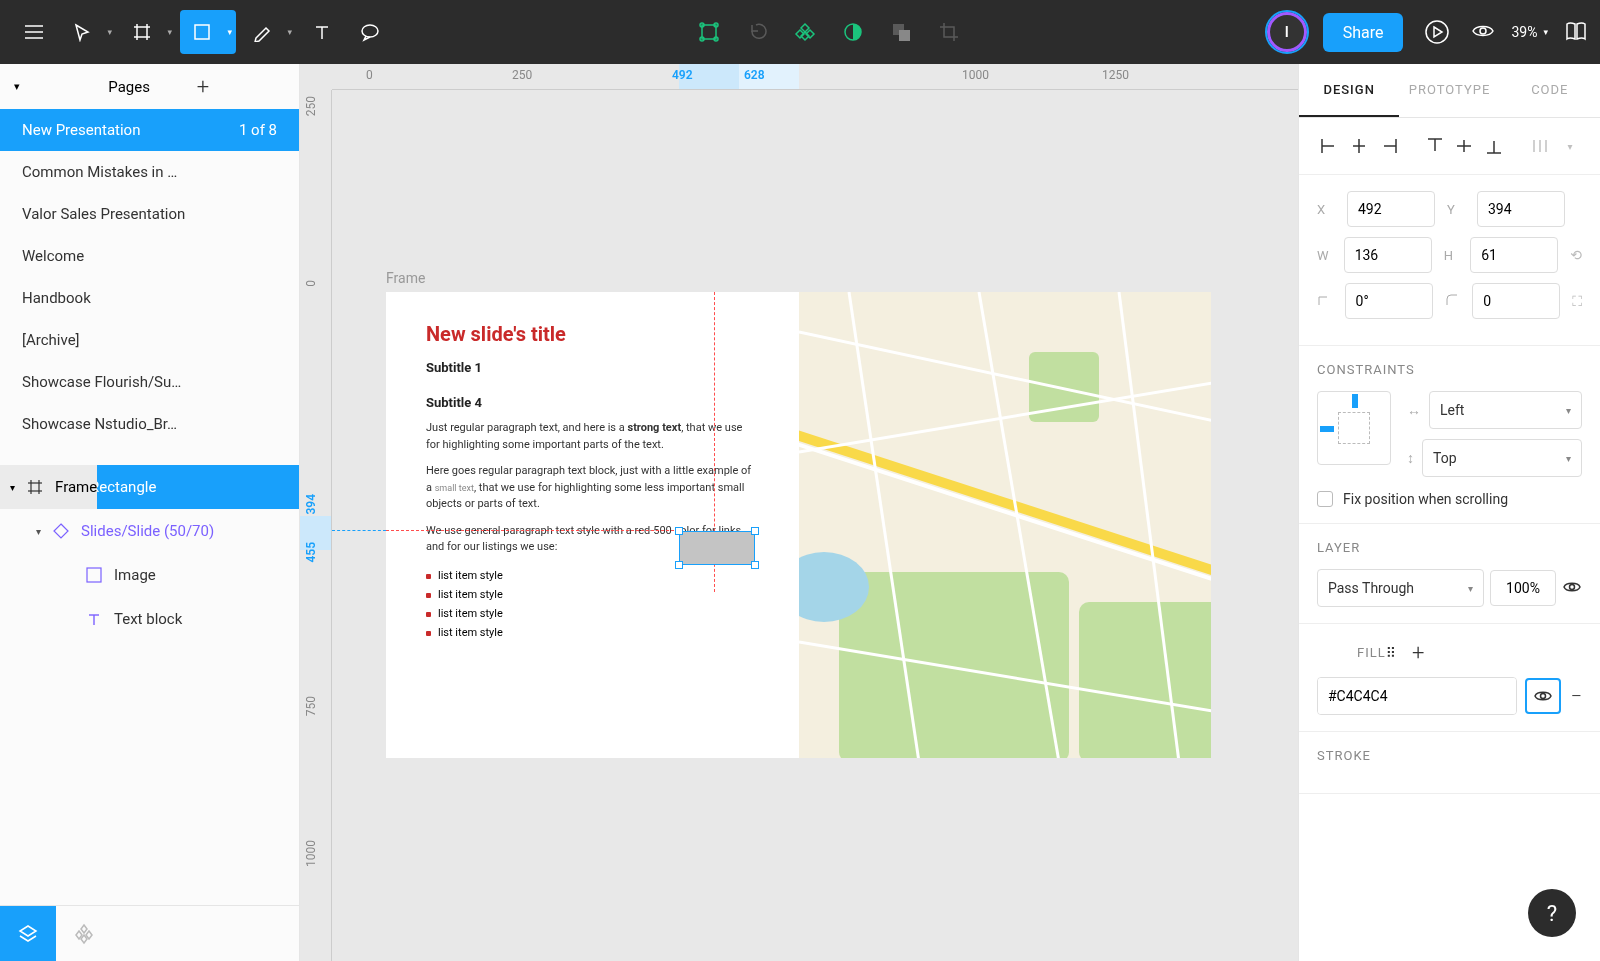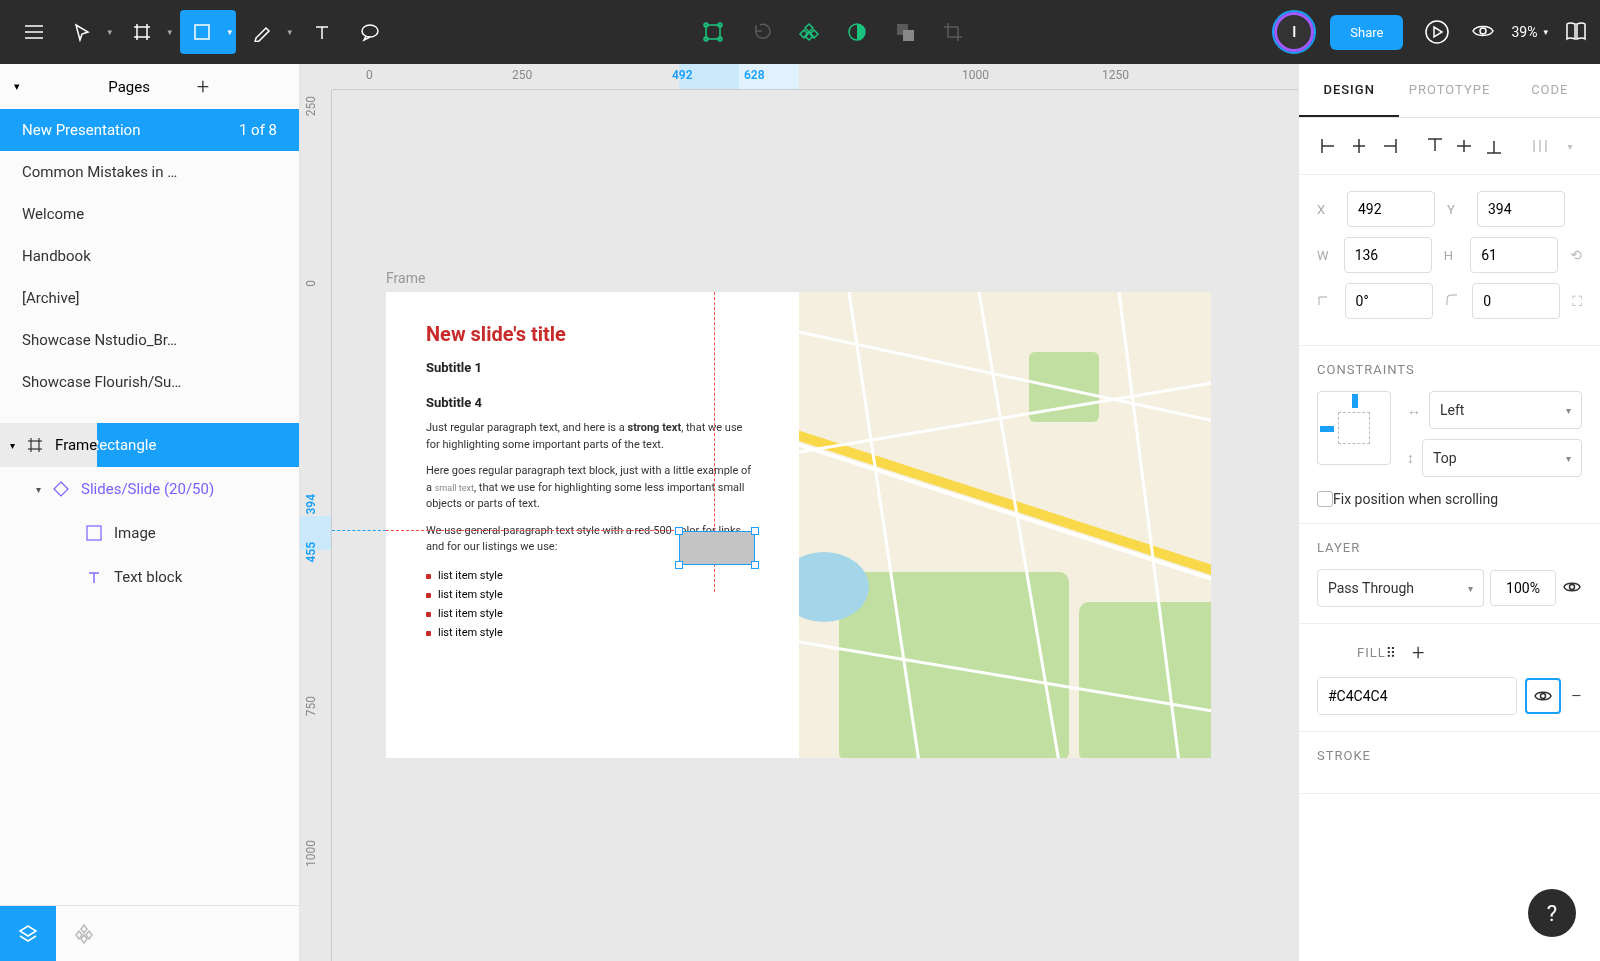--- a/index.html
+++ b/index.html
@@ -9,21 +9,21 @@
 .toolbar { display:flex; align-items:center; height:64px; background:#2c2c2c; color:#fff; padding:0 12px; gap:4px; }
 .tb-btn { width:44px; height:44px; display:flex; align-items:center; justify-content:center; border-radius:4px; cursor:pointer; position:relative; }
 .tb-btn.wdrop { width:56px; padding-right:12px; }
 .tb-btn svg { fill:none; stroke:#fff; stroke-width:1.5; }
 .tb-btn.green svg { stroke:#1bc47d; }
 .tb-btn.dim svg { stroke:#5a5a5a; }
 .tb-btn.active { background:#18a0fb; }
 .tb-chev { position:absolute; right:4px; top:50%; transform:translateY(-50%); font-size:9px; color:#aaa; }
 .tb-spacer { flex:1; }
 .avatar { width:40px; height:40px; border-radius:50%; background:#333; border:3px solid #a259ff; outline:2px solid #18a0fb; display:flex; align-items:center; justify-content:center; font-size:14px; font-weight:600; }
-.share-btn { background:#18a0fb; color:#fff; border:none; padding:10px 20px; font-size:13px; border-radius:6px; cursor:pointer; margin:0 12px; }
+.share-btn { background:#18a0fb; color:#fff; border:none; padding:10px 20px; font-size:16px; border-radius:6px; cursor:pointer; margin:0 12px; }
 .tb-right { display:flex; align-items:center; gap:16px; color:#fff; font-size:14px; }
 .zoom { display:flex; align-items:center; gap:6px; }
 
 
 .main { display:flex; height:calc(100% - 64px); }
 
 
 .left { width:300px; background:#fbfbfb; border-right:1px solid #e5e5e5; display:flex; flex-direction:column; }
 .pages-header { display:flex; align-items:center; padding:10px 14px; font-size:15px; }
 .pages-header .chev { font-size:11px; margin-right:6px; }
@@ -82,21 +82,21 @@
 .align-row { display:flex; gap:6px; padding:14px 18px; border-bottom:1px solid #eee; }
 .align-btn { width:28px; height:28px; display:flex; align-items:center; justify-content:center; cursor:pointer; }
 .prop-row { display:flex; gap:12px; margin-bottom:10px; align-items:center; }
 .prop-label { width:18px; color:#aaa; font-size:13px; }
 .prop-input { width:88px; height:36px; border:1px solid #ddd; border-radius:4px; padding:0 10px; font-size:14px; }
 .dd { flex:1; height:38px; border:1px solid #ddd; border-radius:4px; padding:0 10px; display:flex; align-items:center; justify-content:space-between; cursor:pointer; }
 .constraint-box { display:flex; gap:16px; align-items:flex-start; }
 .cbox { width:74px; height:74px; border:1px solid #ddd; border-radius:4px; position:relative; }
 .cbox-inner { position:absolute; top:20px; left:20px; right:20px; bottom:20px; border:1px dashed #bbb; }
 .cbox-tick { position:absolute; background:#18a0fb; }
-.chk-row { display:flex; align-items:center; margin-top:14px; }
+.chk-row { display:flex; align-items:center; gap:10px; margin-top:14px; }
 .chk { width:16px; height:16px; border:1px solid #bbb; border-radius:3px; }
 .fill-row { display:flex; align-items:center; border:1px solid #ddd; border-radius:4px; overflow:hidden; }
 .fill-swatch { width:36px; height:36px; background:#c4c4c4; }
 .fill-hex { flex:1; padding:0 10px; font-size:14px; border:none; height:36px; }
 .fill-pct { width:62px; text-align:center; border:none; border-left:1px solid #ddd; height:36px; font-size:14px; }
 .eye-box { width:36px; height:36px; border:2px solid #18a0fb; border-radius:4px; display:flex; align-items:center; justify-content:center; margin-left:8px; }
 .help-btn { position:fixed; bottom:24px; right:24px; width:48px; height:48px; border-radius:50%; background:#2c2c2c; color:#fff; display:flex; align-items:center; justify-content:center; font-size:22px; cursor:pointer; }
 .sec-head-row{display:flex;align-items:center;justify-content:flex-start;margin-bottom:12px;margin-left:40px;}
 </style>
 </head>
@@ -223,25 +223,26 @@
       <span class="chev">▾</span>
       <span>Pages</span>
       <span style="font-size:22px;color:#333;font-weight:300">+</span>
     </div>
     <div class="pages-list">
       <div class="page-item active">
           <span>New Presentation</span>
           <span>1 of 8</span>
         </div>
       <div class="page-item">Common Mistakes in …</div>
+      <div class="page-item">Valor Sales Presentation</div>
       <div class="page-item">Welcome</div>
       <div class="page-item">Handbook</div>
       <div class="page-item">[Archive]</div>
+      <div class="page-item">Showcase Flourish/Su…</div>
       <div class="page-item">Showcase Nstudio_Br…</div>
-      <div class="page-item">Showcase Flourish/Su…</div>
     </div>
     <div class="layers">
       <div class="layer-row frame">
         <span style="font-size:10px">▾</span>
         <span class="layer-icon">
             <svg width="16" height="16" stroke="#333" fill="none" stroke-width="1.2">
               <line x1="4" y1="1" x2="4" y2="15"></line>
               <line x1="12" y1="1" x2="12" y2="15"></line>
               <line x1="1" y1="4" x2="15" y2="4"></line>
               <line x1="1" y1="12" x2="15" y2="12"></line>
@@ -258,21 +259,21 @@
           </span>
         <span>Rectangle</span>
       </div>
       <div class="layer-row d1" style="color:#7b61ff">
         <span style="font-size:10px;color:#555">▾</span>
         <span class="layer-icon">
             <svg width="16" height="16" stroke="#7b61ff" fill="none" stroke-width="1.2">
               <path d="M8 1 L15 8 L8 15 L1 8 Z"></path>
             </svg>
           </span>
-        <span>Slides/Slide (20/50)</span>
+        <span>Slides/Slide (50/70)</span>
       </div>
       <div class="layer-row d2" style="color:#7b61ff">
         <span style="width:14px"></span>
         <span class="layer-icon">
             <svg width="16" height="16" stroke="#7b61ff" fill="none" stroke-width="1.2">
               <rect x="1" y="1" width="14" height="14"></rect>
             </svg>
           </span>
         <span style="color:#333">Image</span>
       </div>

